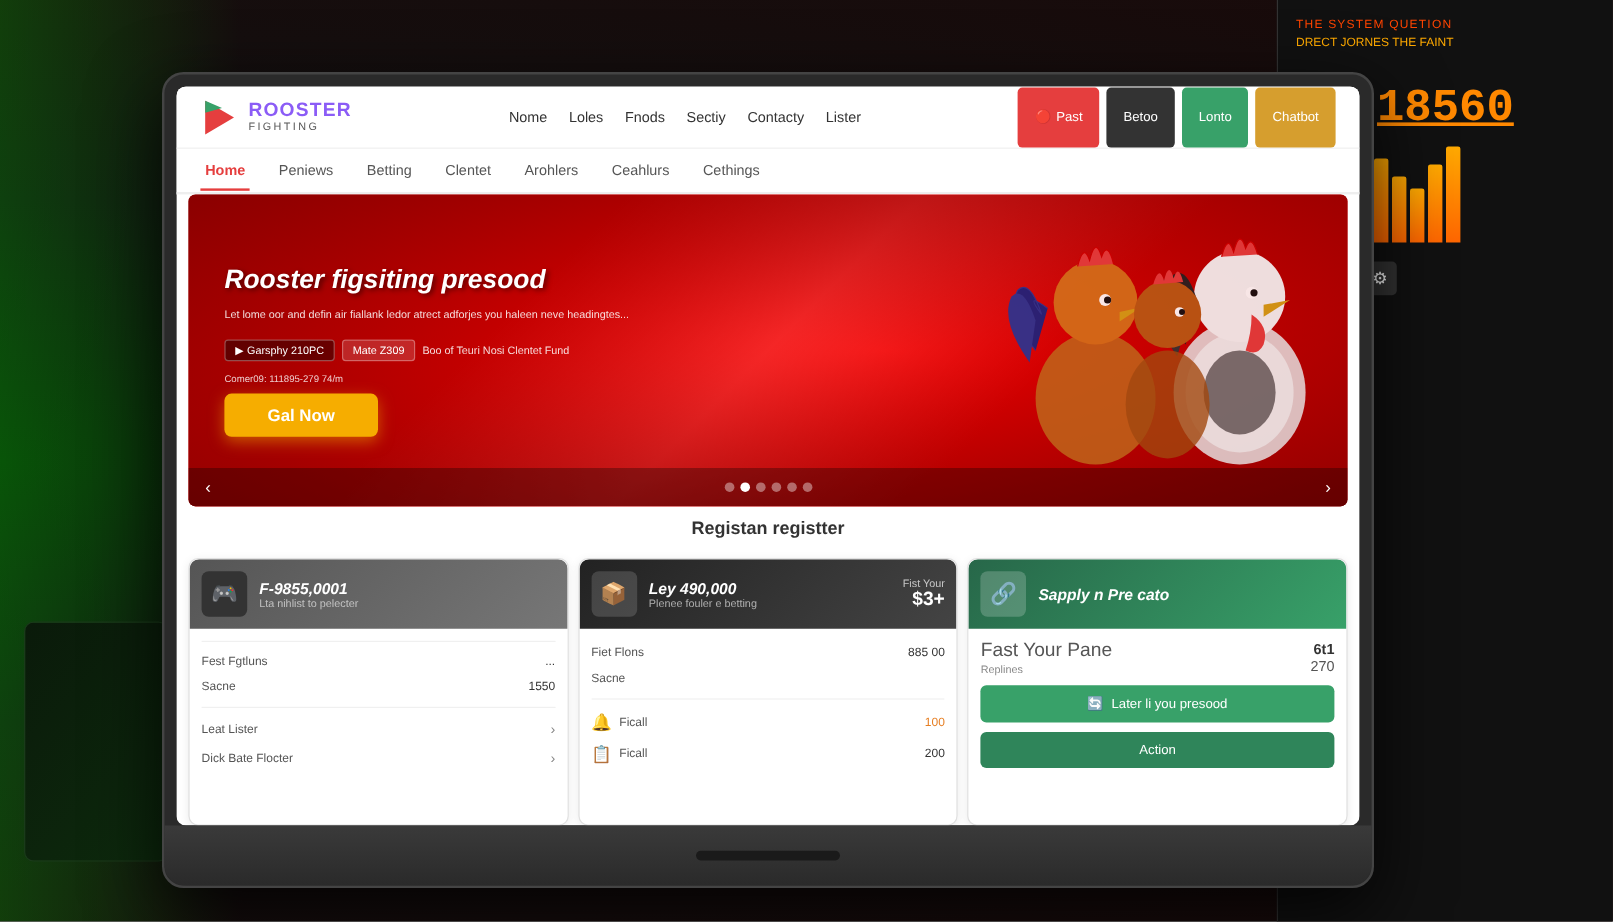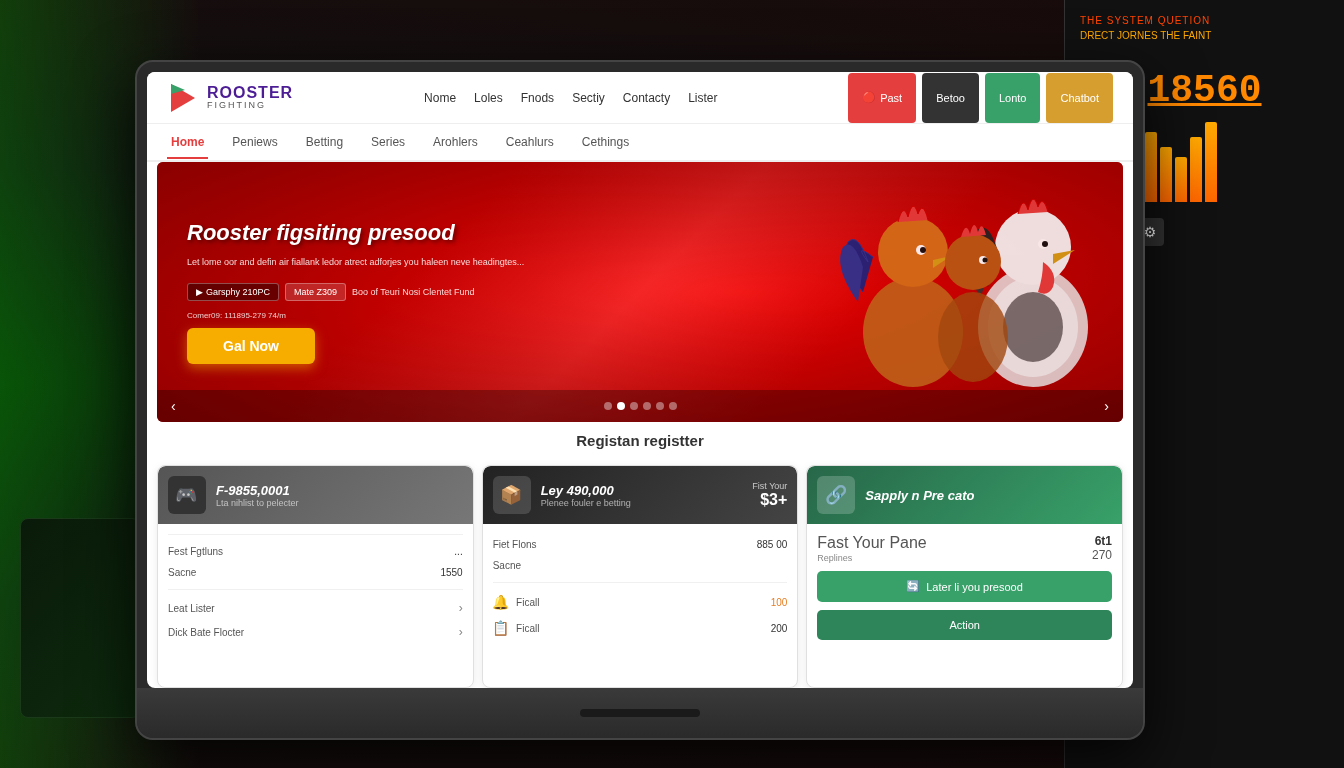--- a/index.html
+++ b/index.html
@@ -143,21 +143,21 @@
 
     .logo-text {
       display: flex;
       flex-direction: column;
       line-height: 1.1;
     }
 
     .logo-main {
       font-size: 16px;
       font-weight: bold;
-      color: #4c1d95;
+      color: #8b5cf6;
       letter-spacing: 1px;
     }
 
     .logo-sub {
       font-size: 9px;
       color: #555;
       letter-spacing: 2px;
     }
 
     .top-nav-links {
@@ -626,21 +626,21 @@
           <button class="btn-betoo">Betoo</button>
           <button class="btn-lonto">Lonto</button>
           <button class="btn-chatbot">Chatbot</button>
         </div>
       </div>
 
       <div class="sec-nav">
         <span class="sec-nav-item active">Home</span>
         <span class="sec-nav-item">Peniews</span>
         <span class="sec-nav-item">Betting</span>
-        <span class="sec-nav-item">Series</span>
+        <span class="sec-nav-item">Clentet</span>
         <span class="sec-nav-item">Arohlers</span>
         <span class="sec-nav-item">Ceahlurs</span>
         <span class="sec-nav-item">Cethings</span>
       </div>
 
       <div class="hero-banner">
         <div class="hero-bg-overlay"></div>
 
         <svg class="rooster-silhouette" viewBox="0 0 280 220" xmlns="http://www.w3.org/2000/svg">
 

